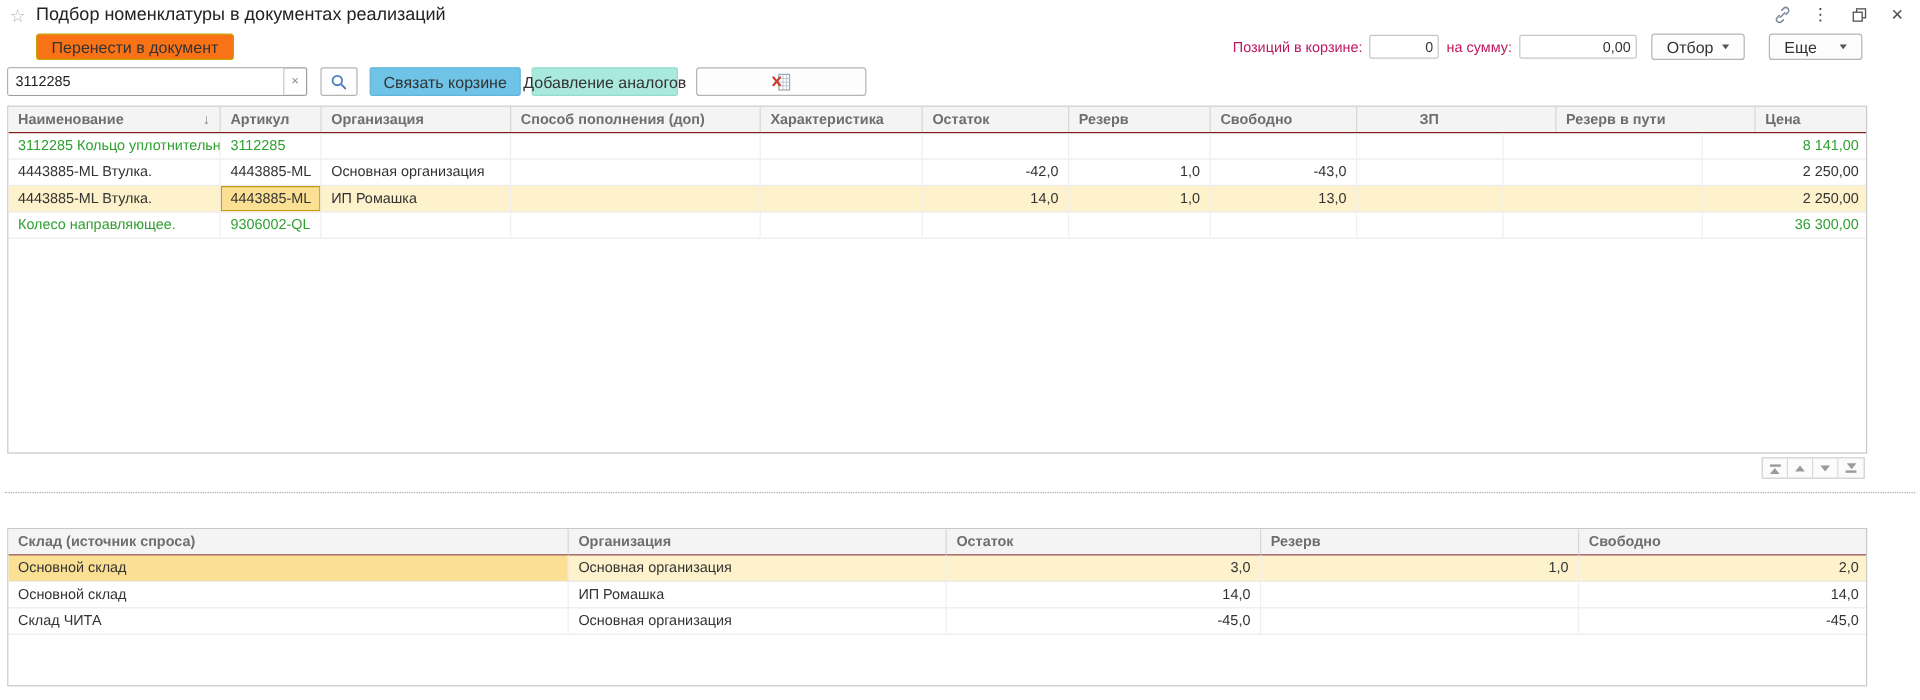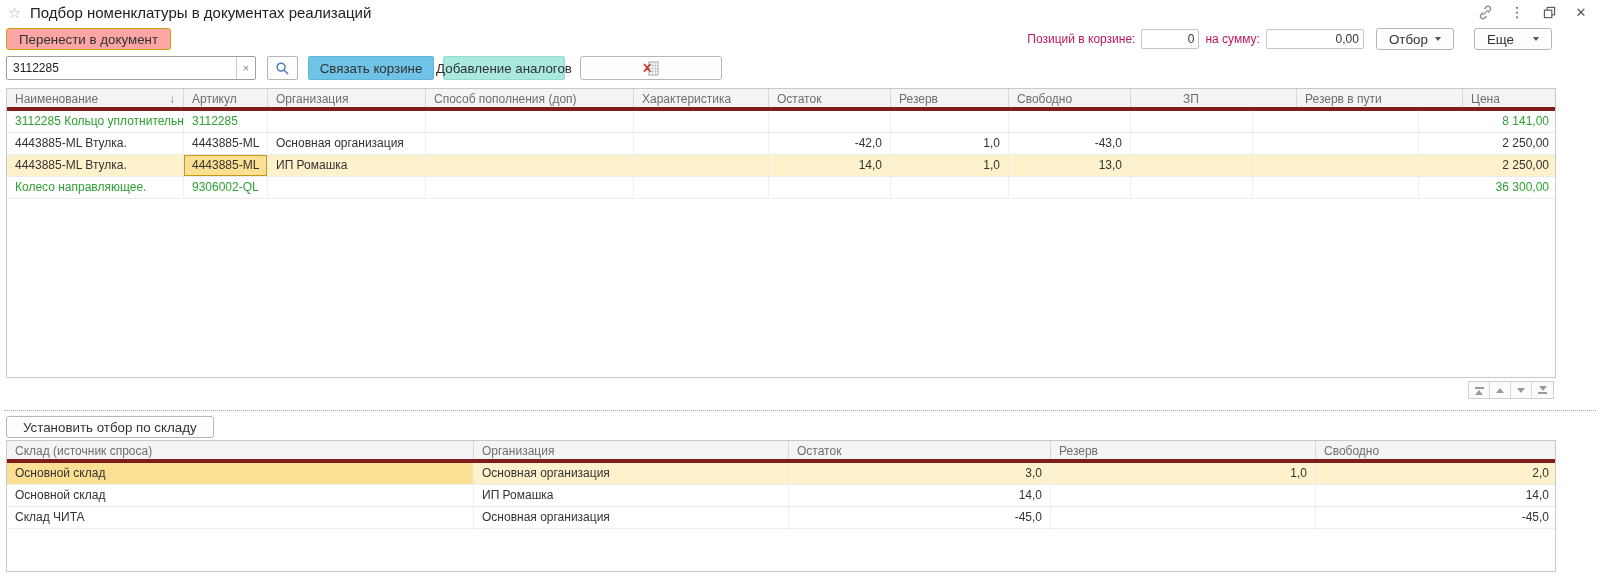--- a/index.html
+++ b/index.html
@@ -17,21 +17,21 @@
   .winicons .wbtn { width:18px; height:18px; display:flex; align-items:center; justify-content:center; color:#555; cursor:pointer; }
   .winicons .dots { font-size:14px; color:#444; }
   .winicons .close { font-size:13px; }
   
   .row1 { position:absolute; top:28px; left:6px; right:6px; height:22px; }
   .btn {
     display:inline-flex; align-items:center; justify-content:center;
     height:22px; padding:0 12px; background:#fdfdfd;
     border:1px solid #b5b5b5; border-radius:3px; color:#333; cursor:pointer; white-space:nowrap;
   }
-  .btn-yellow { background:#fca5a5; border-color:#c7a400; font-weight:400; }
+  .btn-yellow { background:#f97316; border-color:#c7a400; font-weight:400;margin-left:24px; }
   .row1-right { position:absolute; right:42px; top:0; display:flex; align-items:center; gap:6px; }
   .lbl { color:#be185d; white-space:nowrap; }
   .numinput {
     height:20px; border:1px solid #c6c6c6; border-radius:2px; text-align:right;
     padding:0 4px; font-family:"Liberation Sans",sans-serif; font-size:12px; color:#333;
   }
   .caret { width:0; height:0; border-left:3px solid transparent; border-right:3px solid transparent; border-top:4px solid #555; margin-left:7px; }
   .more-btn { position:absolute; right:-36px; top:0;gap:12px; }
   
   .row2 { position:absolute; top:56px; left:6px; height:24px; display:flex; align-items:center; }
@@ -40,21 +40,21 @@
   .clearbtn { width:19px; border-left:1px solid #c9c9c9; display:flex; align-items:center; justify-content:center; color:#888; font-size:11px; cursor:pointer; }
   .sbtn { width:31px; height:24px; margin-left:11px; background:#fdfdfd; border:1px solid #b5b5b5; border-radius:2px; display:flex; align-items:center; justify-content:center; cursor:pointer; }
   .btn-blue   { height:24px; width:126px; margin-left:10px; background:#6ec3e6; border:1px solid #62b5d9; border-radius:2px; }
   .btn-teal   { height:24px; width:122px; margin-left:9px;  background:#a9e9de; border:1px solid #93dccf; border-radius:2px; }
   .btn-excel  { height:24px; width:142px; margin-left:15px; }
   
   .tbl { position:absolute; left:6px; width:1550px; background:#fff; border:1px solid #c9c9c9; overflow:hidden; }
   #main-table  { top:88px;  height:290px; }
   #stock-table { top:440px; height:132px; }
   .tr { display:flex; height:22px; }
-  .thead { background:#f4f4f4; border-bottom:4px solid #7f1d1d; color:#6e6e6e; }
+  .thead { background:#f4f4f4; border-bottom:1px solid #7f1d1d; color:#6e6e6e;font-weight:bold; }
   .th { position:relative; padding:0 8px; line-height:21px; border-right:1px solid #d8d8d8; overflow:hidden; white-space:nowrap; flex-shrink:0; }
   .th:last-child { border-right:none; }
   .sort { position:absolute; right:8px; top:0; color:#8a8a8a; }
   .td { padding:0 8px; line-height:21px; border-right:1px solid #efefef; border-bottom:1px solid #ebebeb; overflow:hidden; white-space:nowrap; flex-shrink:0; }
   .td:last-child { border-right:none; }
   .num { text-align:right; }
   .green .td { color:#2fa032; }
   .sel .td { background:#fdf2cb; }
   .selcell { background:#fbe093 !important; }
   #main-table .selcell { box-shadow: inset 0 0 0 1px #c59a17; }
@@ -217,21 +217,20 @@
     </span>
   <span class="navbtn">
       <span class="tri down"></span>
       <span class="bar"></span>
     </span>
 </div>
 
 <div class="splitter"></div>
 
 <div class="filters">
-  <button class="btn">Установить отбор по складу</button>
 </div>
 
 <div class="tbl" id="stock-table">
     <div class="tr thead">
       <div class="th" style="width: 467px;">Склад (источник спроса)</div>
       <div class="th" style="width: 315px;">Организация</div>
       <div class="th" style="width: 262px;">Остаток</div>
       <div class="th" style="width: 265px;">Резерв</div>
       <div class="th" style="width: 241px;">Свободно</div>
     </div>

